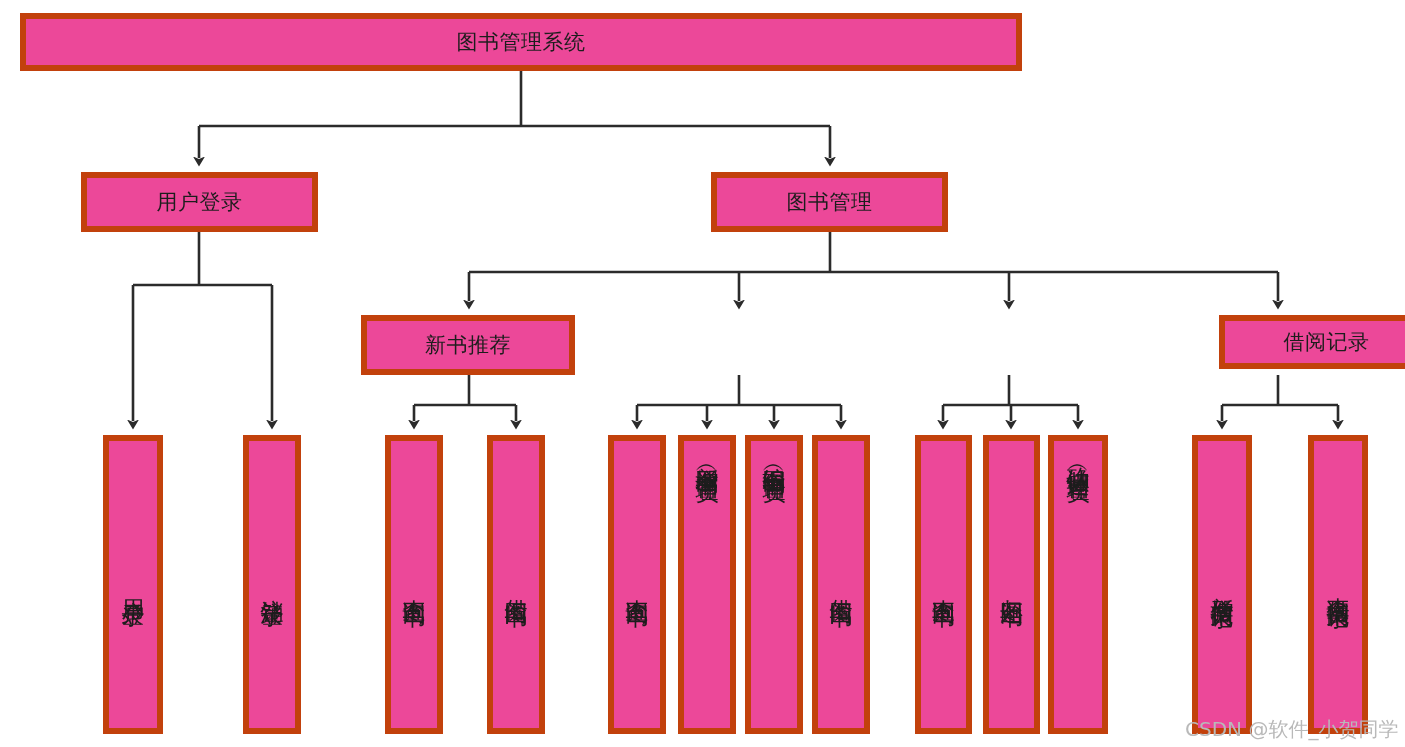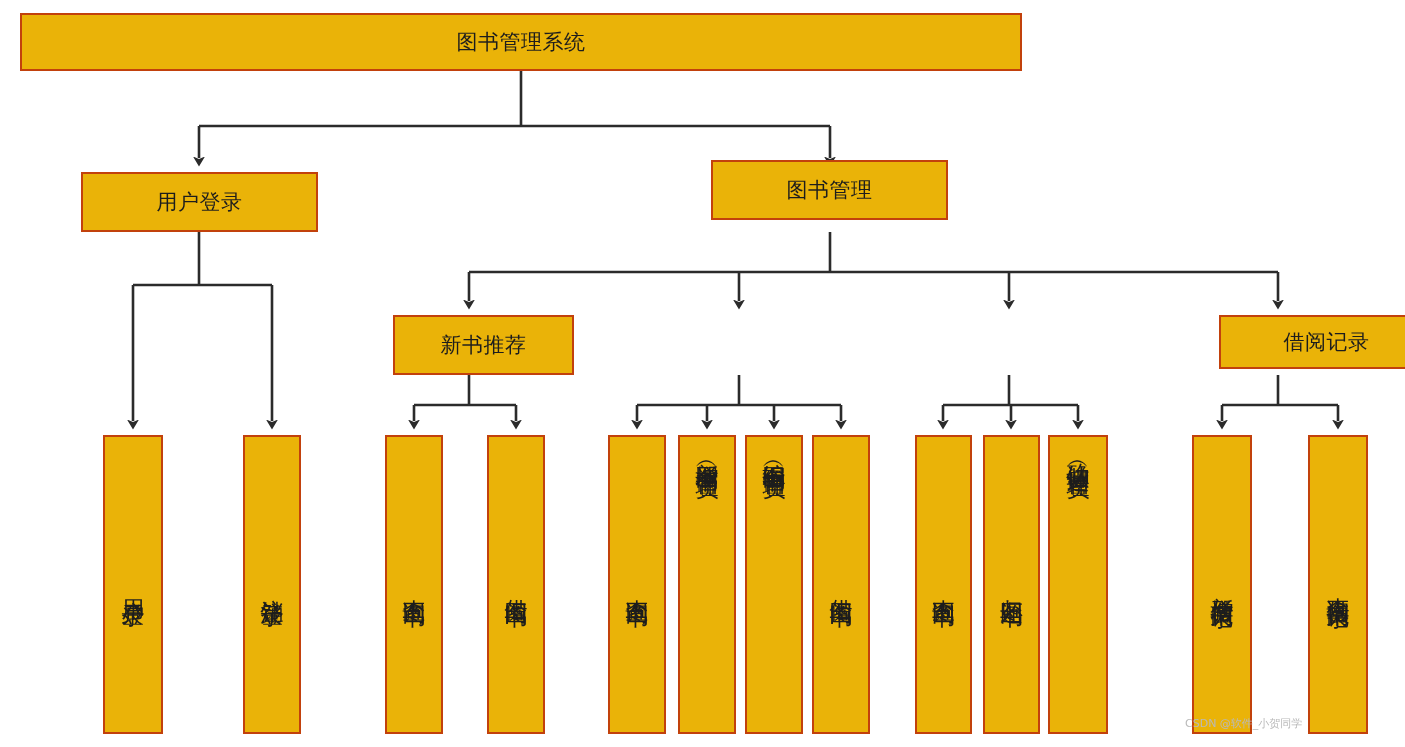--- a/index.html
+++ b/index.html
@@ -23,22 +23,22 @@
     position: absolute;
     left: 0;
     top: 0;
     width: 1405px;
     height: 747px;
     pointer-events: none;
   }
   .node {
     position: absolute;
     box-sizing: border-box;
-    background: #eab308;
-    border: 2px solid #c2410c;
+    background: #ec4899;
+    border: 6px solid #c2410c;
     display: flex;
     align-items: center;
     justify-content: center;
     overflow: hidden;
   }
   .node .label {
     color: #1d1d1d;
     line-height: 1.08;
     text-align: center;
     white-space: nowrap;
@@ -60,21 +60,21 @@
     letter-spacing: 2px;
     line-height: 1;
   }
   .node.vert.centered {
     align-items: center;
     padding-top: 0;
   }
   .watermark {
     position: absolute;
     color: #b9b9b9;
-    font-size: 11px;
+    font-size: 20px;
     white-space: nowrap;
     font-family: "DejaVu Sans", "Liberation Sans", sans-serif;
   }
 </style>
 </head>
 <body>
 
 <div id="diagram-root">
 
   <svg class="edges" viewBox="0 0 1405 747" xmlns="http://www.w3.org/2000/svg">
@@ -146,25 +146,25 @@
     </g>
   </svg>
 
   <div class="node horiz" style="left:20px; top:13px; width:1002px; height:58px;">
     <span class="label">图书管理系统</span>
   </div>
 
   <div class="node horiz" style="left:81px; top:172px; width:237px; height:60px;">
     <span class="label">用户登录</span>
   </div>
-  <div class="node horiz" style="left:711px; top:160px; width:237px; height:60px;">
+  <div class="node horiz" style="left:711px; top:172px; width:237px; height:60px;">
     <span class="label">图书管理</span>
   </div>
 
-  <div class="node horiz" style="left:361px; top:315px; width:181px; height:60px;margin-left:32px;">
+  <div class="node horiz" style="left:361px; top:315px; width:214px; height:60px;">
     <span class="label">新书推荐</span>
   </div>
   <div class="node horiz" style="left:1171px; top:315px; width:215px; height:54px;margin-left:48px;">
     <span class="label">借阅记录</span>
   </div>
 
   <div class="node vert centered" style="left:103px; top:435px; width:60px; height:299px;">
     <span class="label">用户登录</span>
   </div>
   <div class="node vert centered" style="left:243px; top:435px; width:58px; height:299px;">

